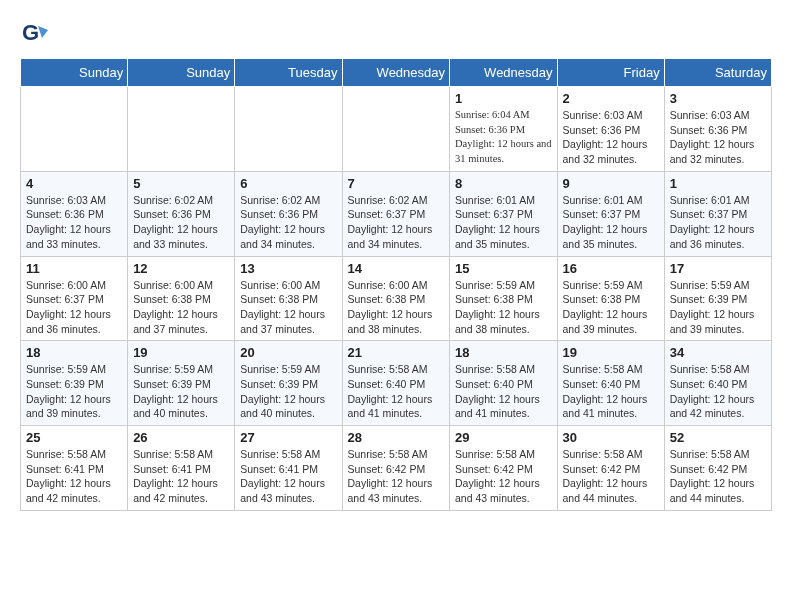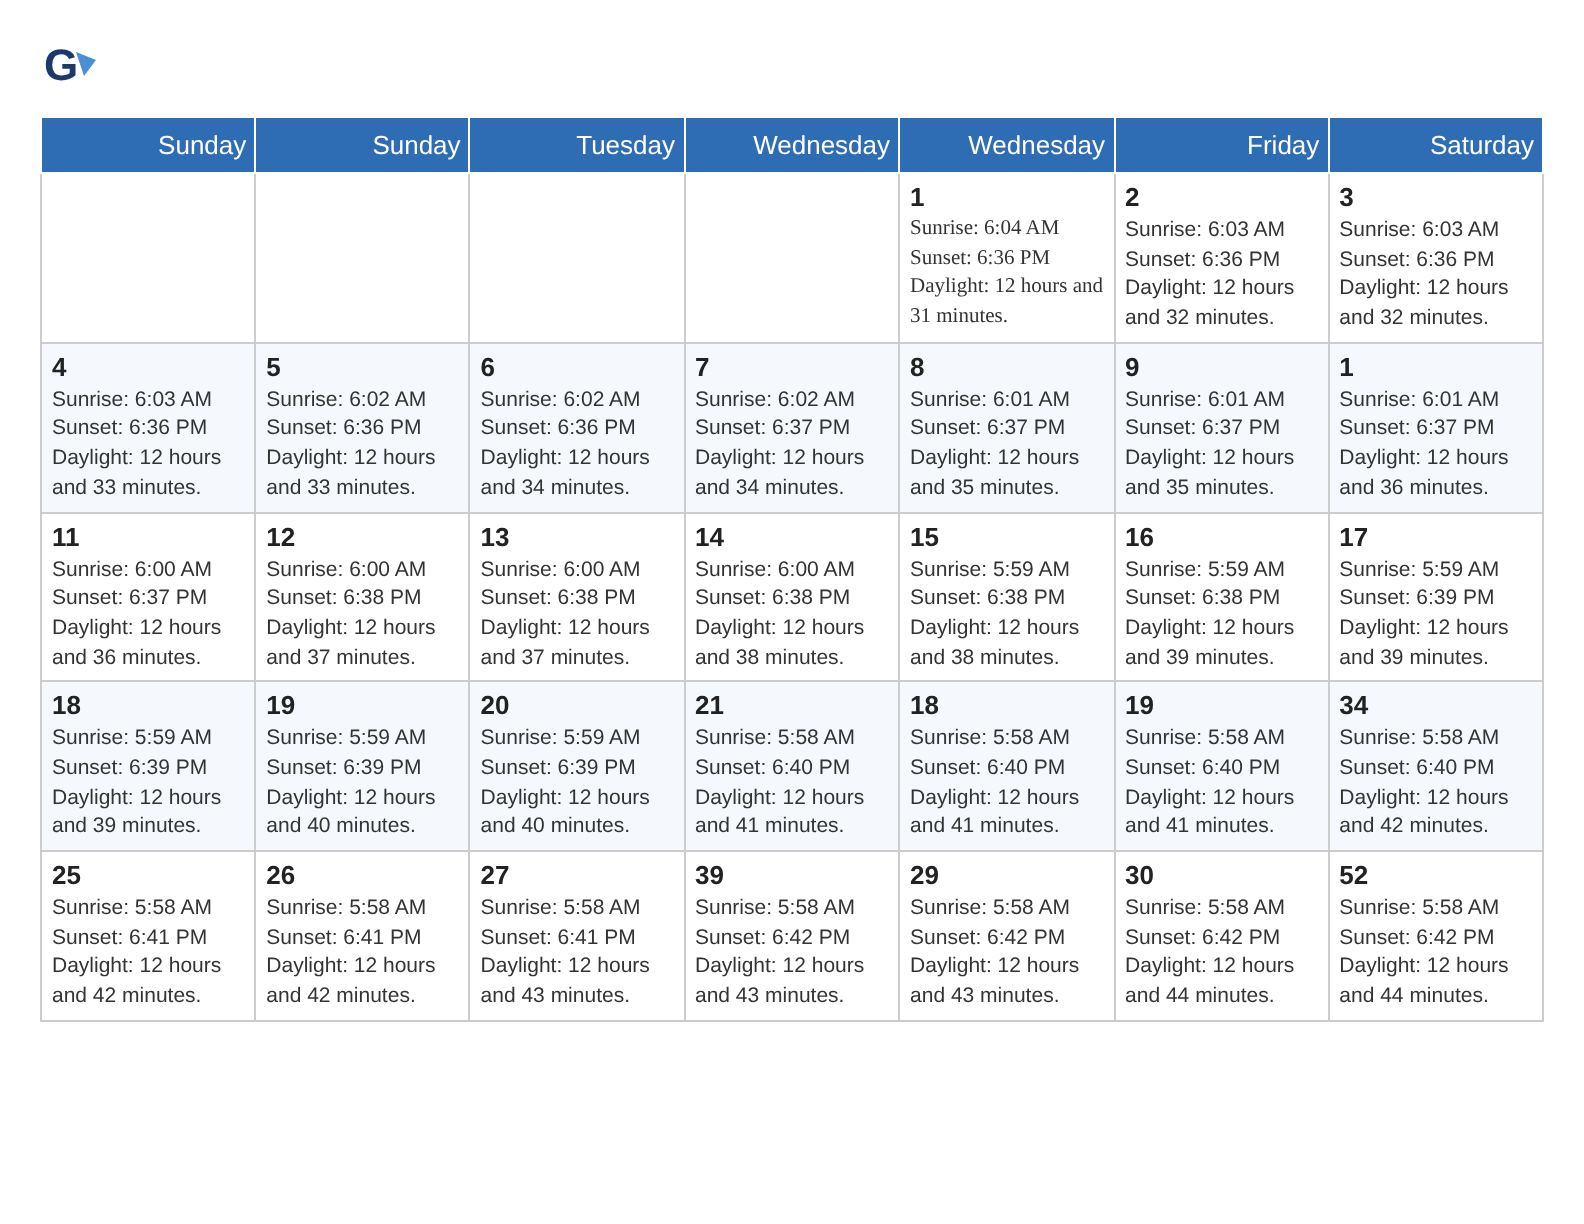--- a/index.html
+++ b/index.html
@@ -289,21 +289,21 @@
 Sunset: 6:41 PM
 Daylight: 12 hours and 42 minutes.</div>
         </td>
         <td>
           <span class="day-number">27</span>
           <div class="day-info" style="white-space: pre-line;">Sunrise: 5:58 AM
 Sunset: 6:41 PM
 Daylight: 12 hours and 43 minutes.</div>
         </td>
         <td>
-          <span class="day-number">39</span>
+          <span class="day-number">28</span>
           <div class="day-info" style="white-space: pre-line;">Sunrise: 5:58 AM
 Sunset: 6:42 PM
 Daylight: 12 hours and 43 minutes.</div>
         </td>
         <td>
           <span class="day-number">29</span>
           <div class="day-info" style="white-space: pre-line;">Sunrise: 5:58 AM
 Sunset: 6:42 PM
 Daylight: 12 hours and 43 minutes.</div>
         </td>

